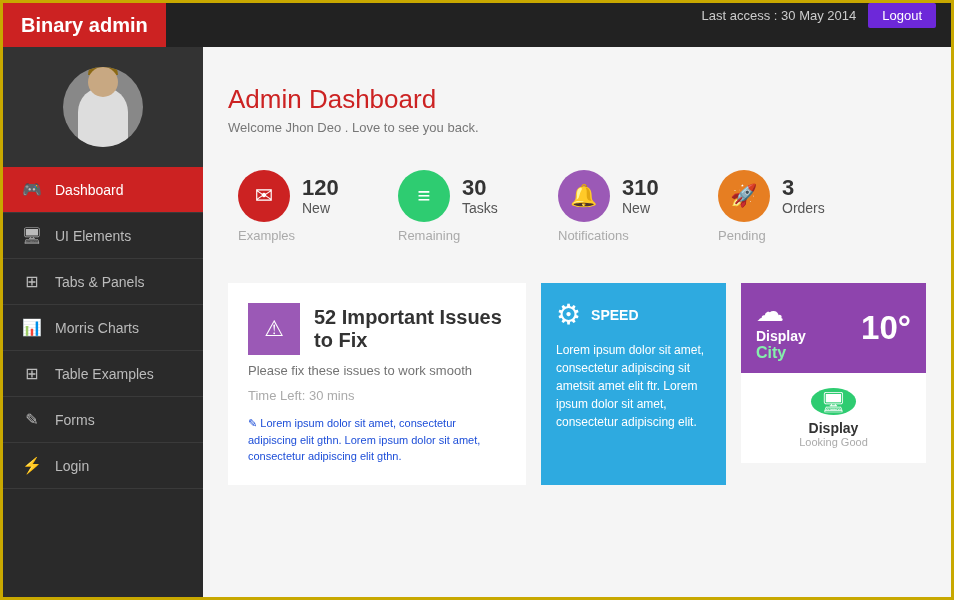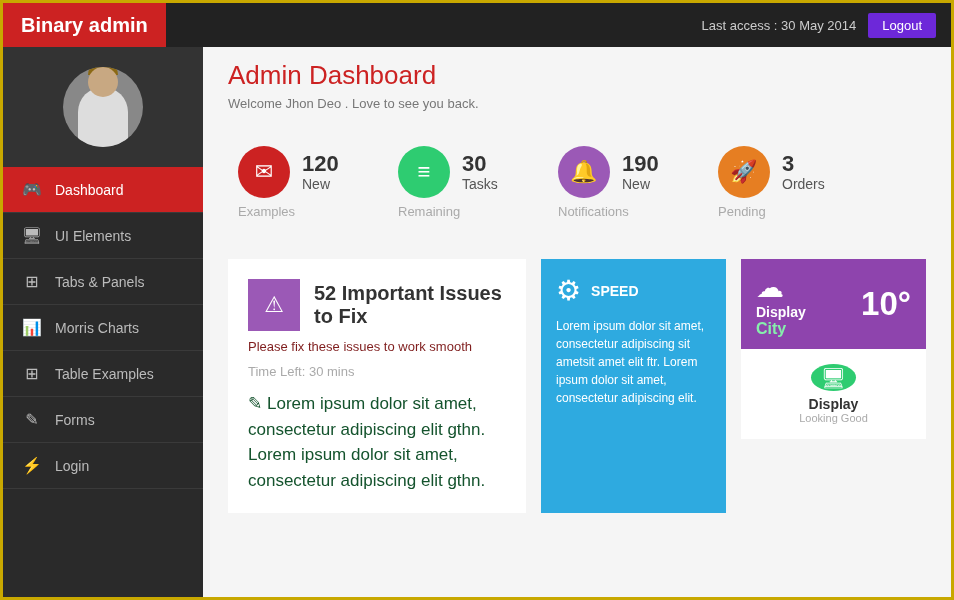--- a/index.html
+++ b/index.html
@@ -4,21 +4,21 @@
   <style>
     * { margin: 0; padding: 0; box-sizing: border-box; }
     body { font-family: Arial, sans-serif; background: #f0f0f0; width: 954px; height: 600px; overflow: hidden; display: flex; flex-direction: column; border: 3px solid #c8a800; }
 
     
     .top-header {
       background: #222;
       color: #ccc;
       display: flex;
       justify-content: space-between;
-      align-items: center;
+      align-items: flex-start;
       padding: 0 15px;
       height: 44px;
       flex-shrink: 0;
     }
     .app-title {
       background: #cc2222;
       color: white;
       font-size: 20px;
       font-weight: bold;
       padding: 0 18px;
@@ -105,21 +105,21 @@
       border-bottom: 1px solid #3a3a3a;
     }
     .nav-item.active { background: #cc2222; color: white; }
     .nav-icon { width: 22px; text-align: center; font-size: 16px; }
 
     
     .content {
       flex: 1;
       background: #f5f5f5;
       overflow: auto;
-      padding: 13px 25px 15px 25px;
+      padding: 37px 25px 15px 25px;
     }
 
     .page-title { color: #cc2222; font-size: 26px; font-weight: normal; margin-bottom: 5px; }
     .page-subtitle { color: #777; font-size: 13px; margin-bottom: 25px; }
 
     
     .stats-row { display: flex; gap: 0; margin-bottom: 30px; }
     .stat-card {
       display: flex;
       flex-direction: column;
@@ -158,23 +158,23 @@
       height: 52px;
       background: #9b59b6;
       display: flex;
       align-items: center;
       justify-content: center;
       font-size: 22px;
       color: white;
       flex-shrink: 0;
     }
     .alert-title { font-size: 20px; font-weight: bold; color: #333; }
-    .alert-subtitle { color: #7f1d1d; font-size: 13px; margin-bottom: 10px; }
+    .alert-subtitle { color: #737373; font-size: 13px; margin-bottom: 10px; }
     .alert-time { color: #aaa; font-size: 13px; margin-bottom: 12px; }
-    .alert-text { color: #14532d; font-size: 17px; line-height: 1.5; }
+    .alert-text { color: #1d4ed8; font-size: 11px; line-height: 1.5; }
 
     .speed-card {
       width: 185px;
       background: #2eaae0;
       padding: 15px;
       color: white;
       flex-shrink: 0;
     }
     .speed-header { display: flex; align-items: center; gap: 10px; margin-bottom: 10px; }
     .speed-icon { font-size: 28px; }
@@ -303,21 +303,21 @@
             <span class="stat-label-top">Tasks</span>
           </div>
         </div>
         <div class="stat-label">Remaining</div>
       </div>
 
       <div class="stat-card">
         <div class="stat-main">
           <div class="stat-icon purple">🔔</div>
           <div class="stat-numbers">
-            <span class="stat-number">190</span>
+            <span class="stat-number">310</span>
             <span class="stat-label-top">New</span>
           </div>
         </div>
         <div class="stat-label">Notifications</div>
       </div>
 
       <div class="stat-card">
         <div class="stat-main">
           <div class="stat-icon orange">🚀</div>
           <div class="stat-numbers">

